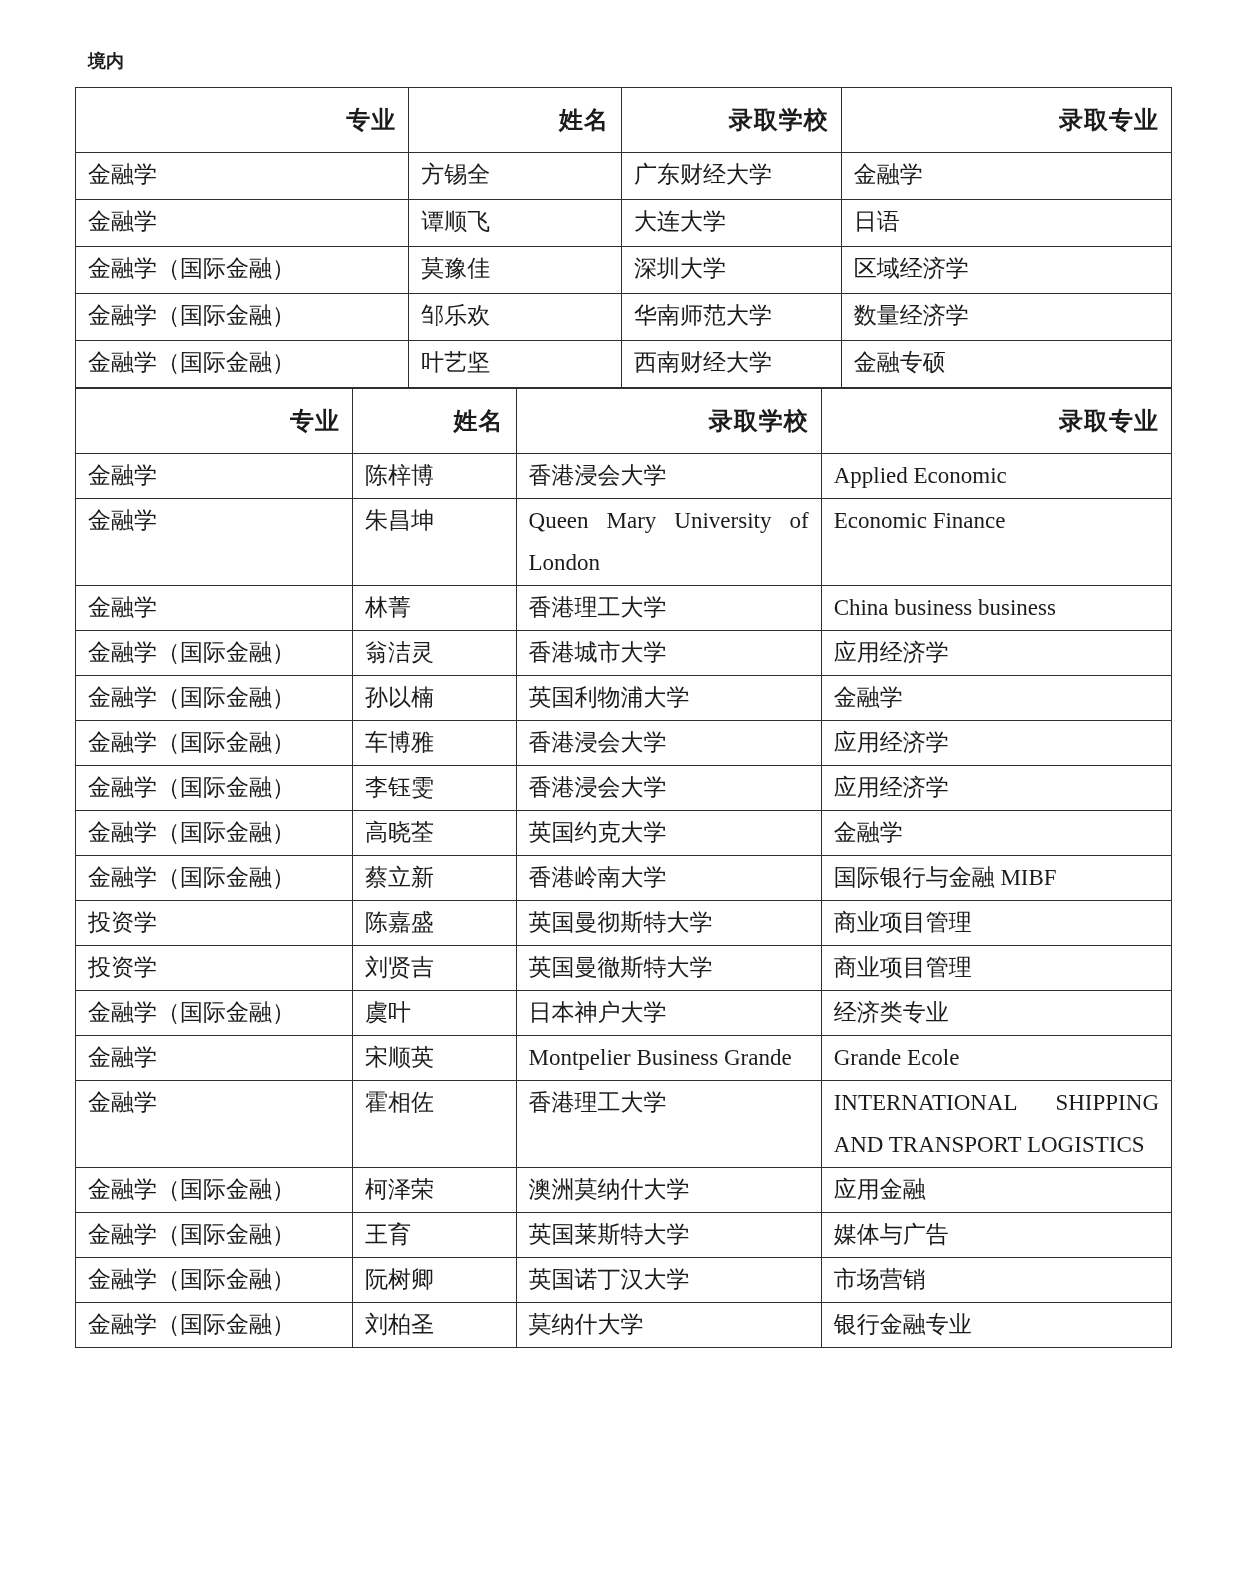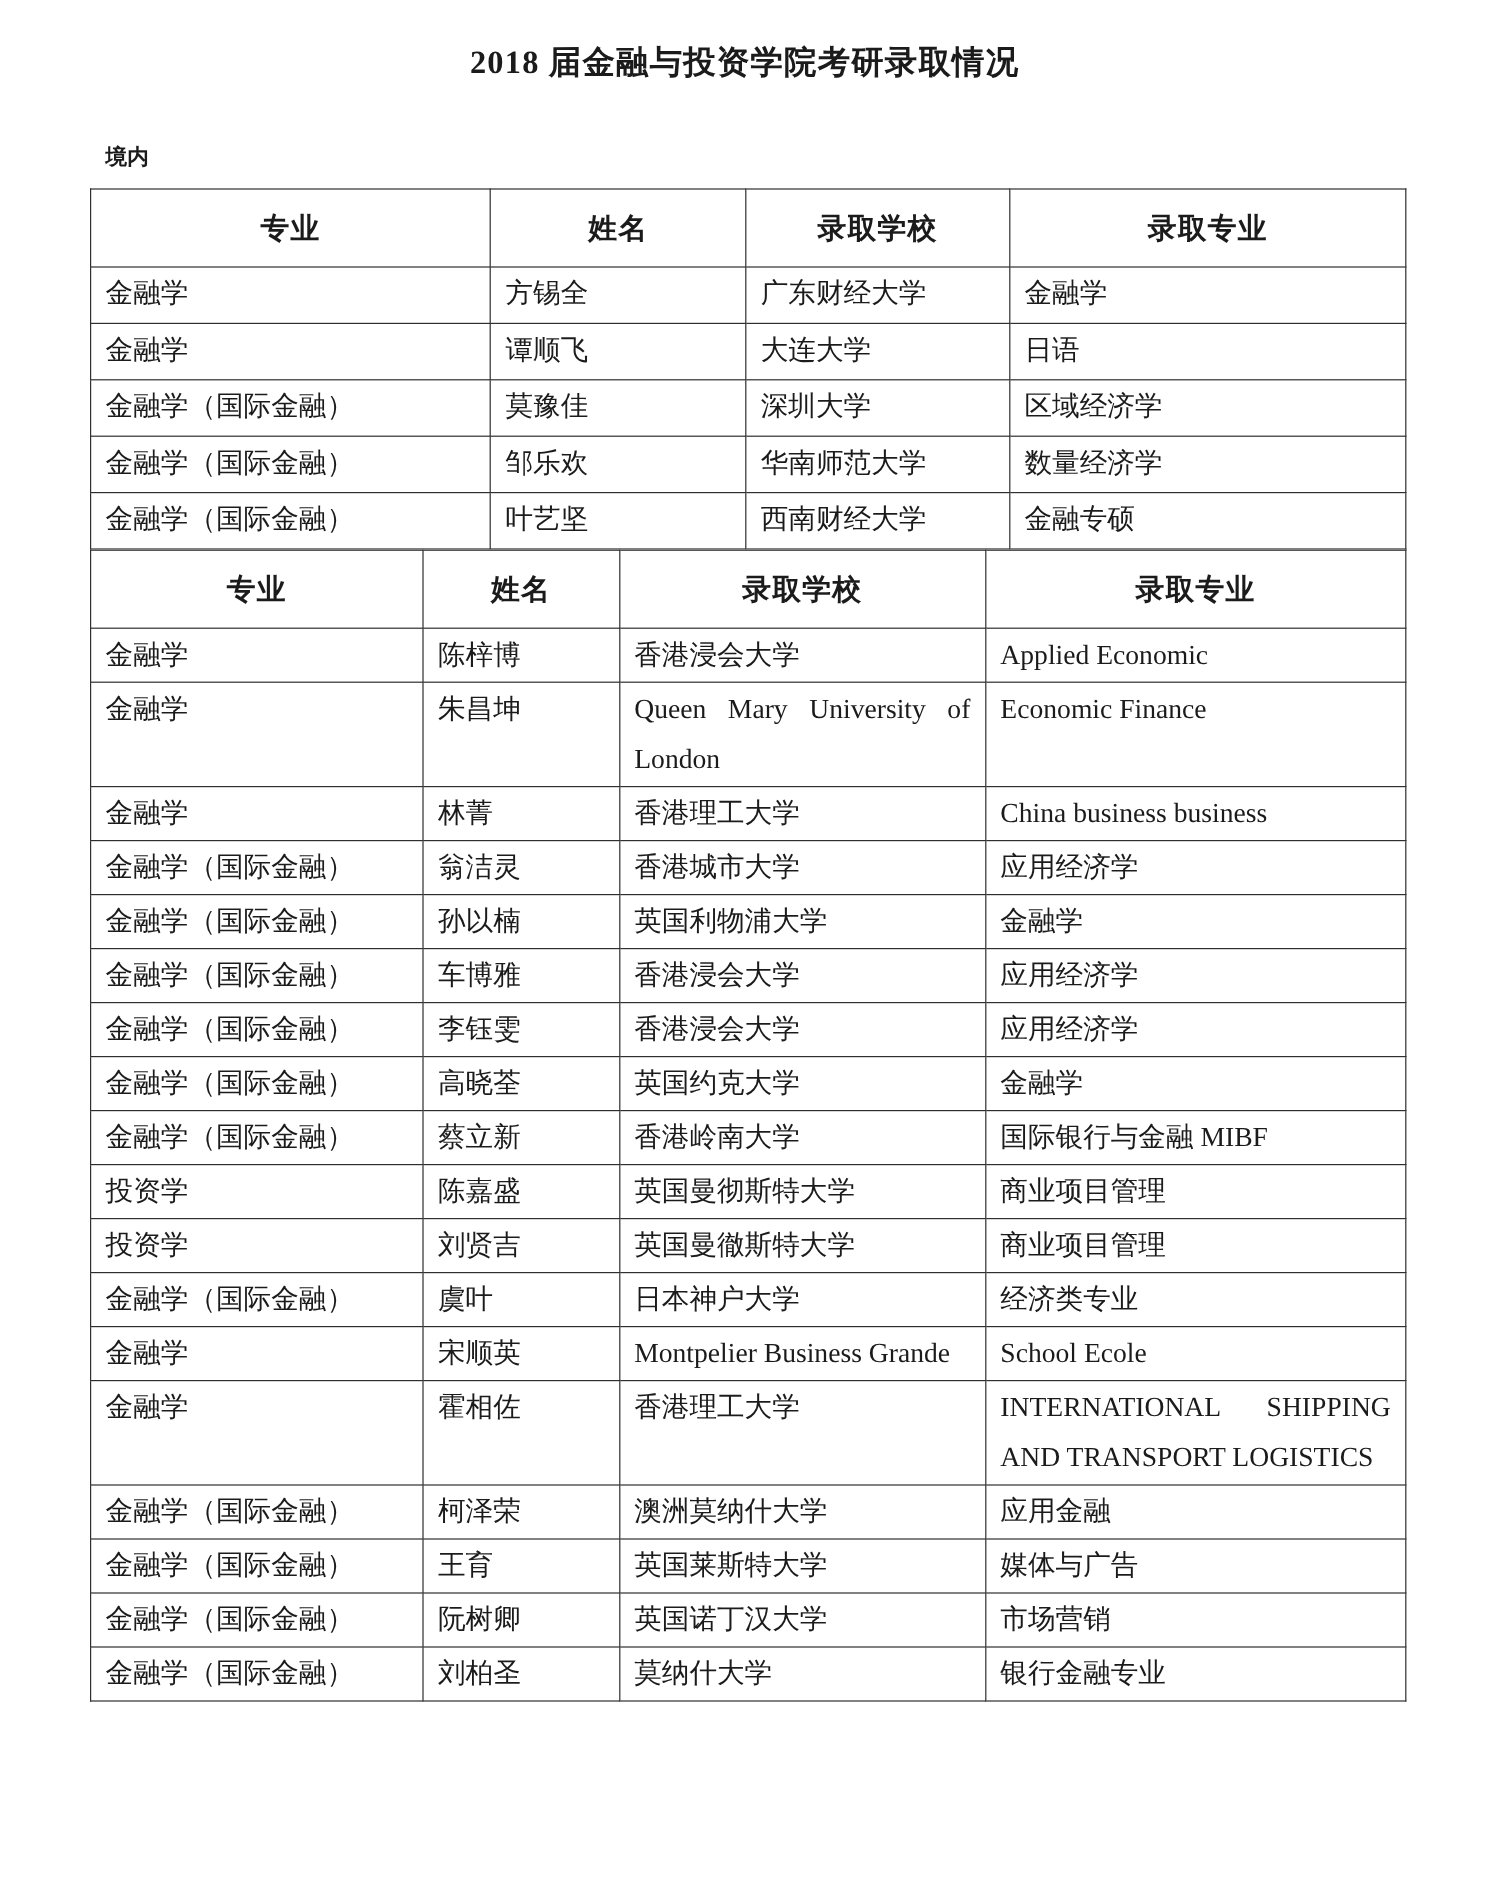--- a/index.html
+++ b/index.html
@@ -48,21 +48,21 @@
   th, td {
     border: 1px solid #2f2f2f;
     padding: 1px 12px;
     overflow: hidden;
     word-wrap: break-word;
   }
   th {
     height: 62px;
     font-size: 24px;
     font-weight: bold;
-    text-align: center;
+    text-align: right;
     vertical-align: middle;
     letter-spacing: 1px;
   }
   td {
     font-size: 23px;
     line-height: 42px;
     vertical-align: top;
     text-align: left;
     font-weight: normal;
   }
@@ -86,21 +86,20 @@
     font-family: Liberation Serif, serif;
     text-align: justify;
     letter-spacing: 0;
   }
 </style>
 </head>
 <body>
 
 <div class="page">
 
-  <div class="title">2018 届金融与投资学院考研录取情况</div>
 
   <section class="sec-domestic">
     <div class="section-label">境内</div>
     <table class="t-domestic">
       <thead>
         <tr>
             <th>专业</th>
             <th>姓名</th>
             <th>录取学校</th>
             <th>录取专业</th>
@@ -221,21 +220,21 @@
           <tr>
             <td>金融学（国际金融）</td>
             <td>虞叶</td>
             <td>日本神户大学</td>
             <td>经济类专业</td>
           </tr>
           <tr>
             <td>金融学</td>
             <td>宋顺英</td>
             <td class="latin">Montpelier Business Grande</td>
-            <td class="latin">School Ecole</td>
+            <td class="latin">Grande Ecole</td>
           </tr>
           <tr>
             <td>金融学</td>
             <td>霍相佐</td>
             <td>香港理工大学</td>
             <td class="latin">INTERNATIONAL SHIPPING AND TRANSPORT LOGISTICS</td>
           </tr>
           <tr>
             <td>金融学（国际金融）</td>
             <td>柯泽荣</td>

